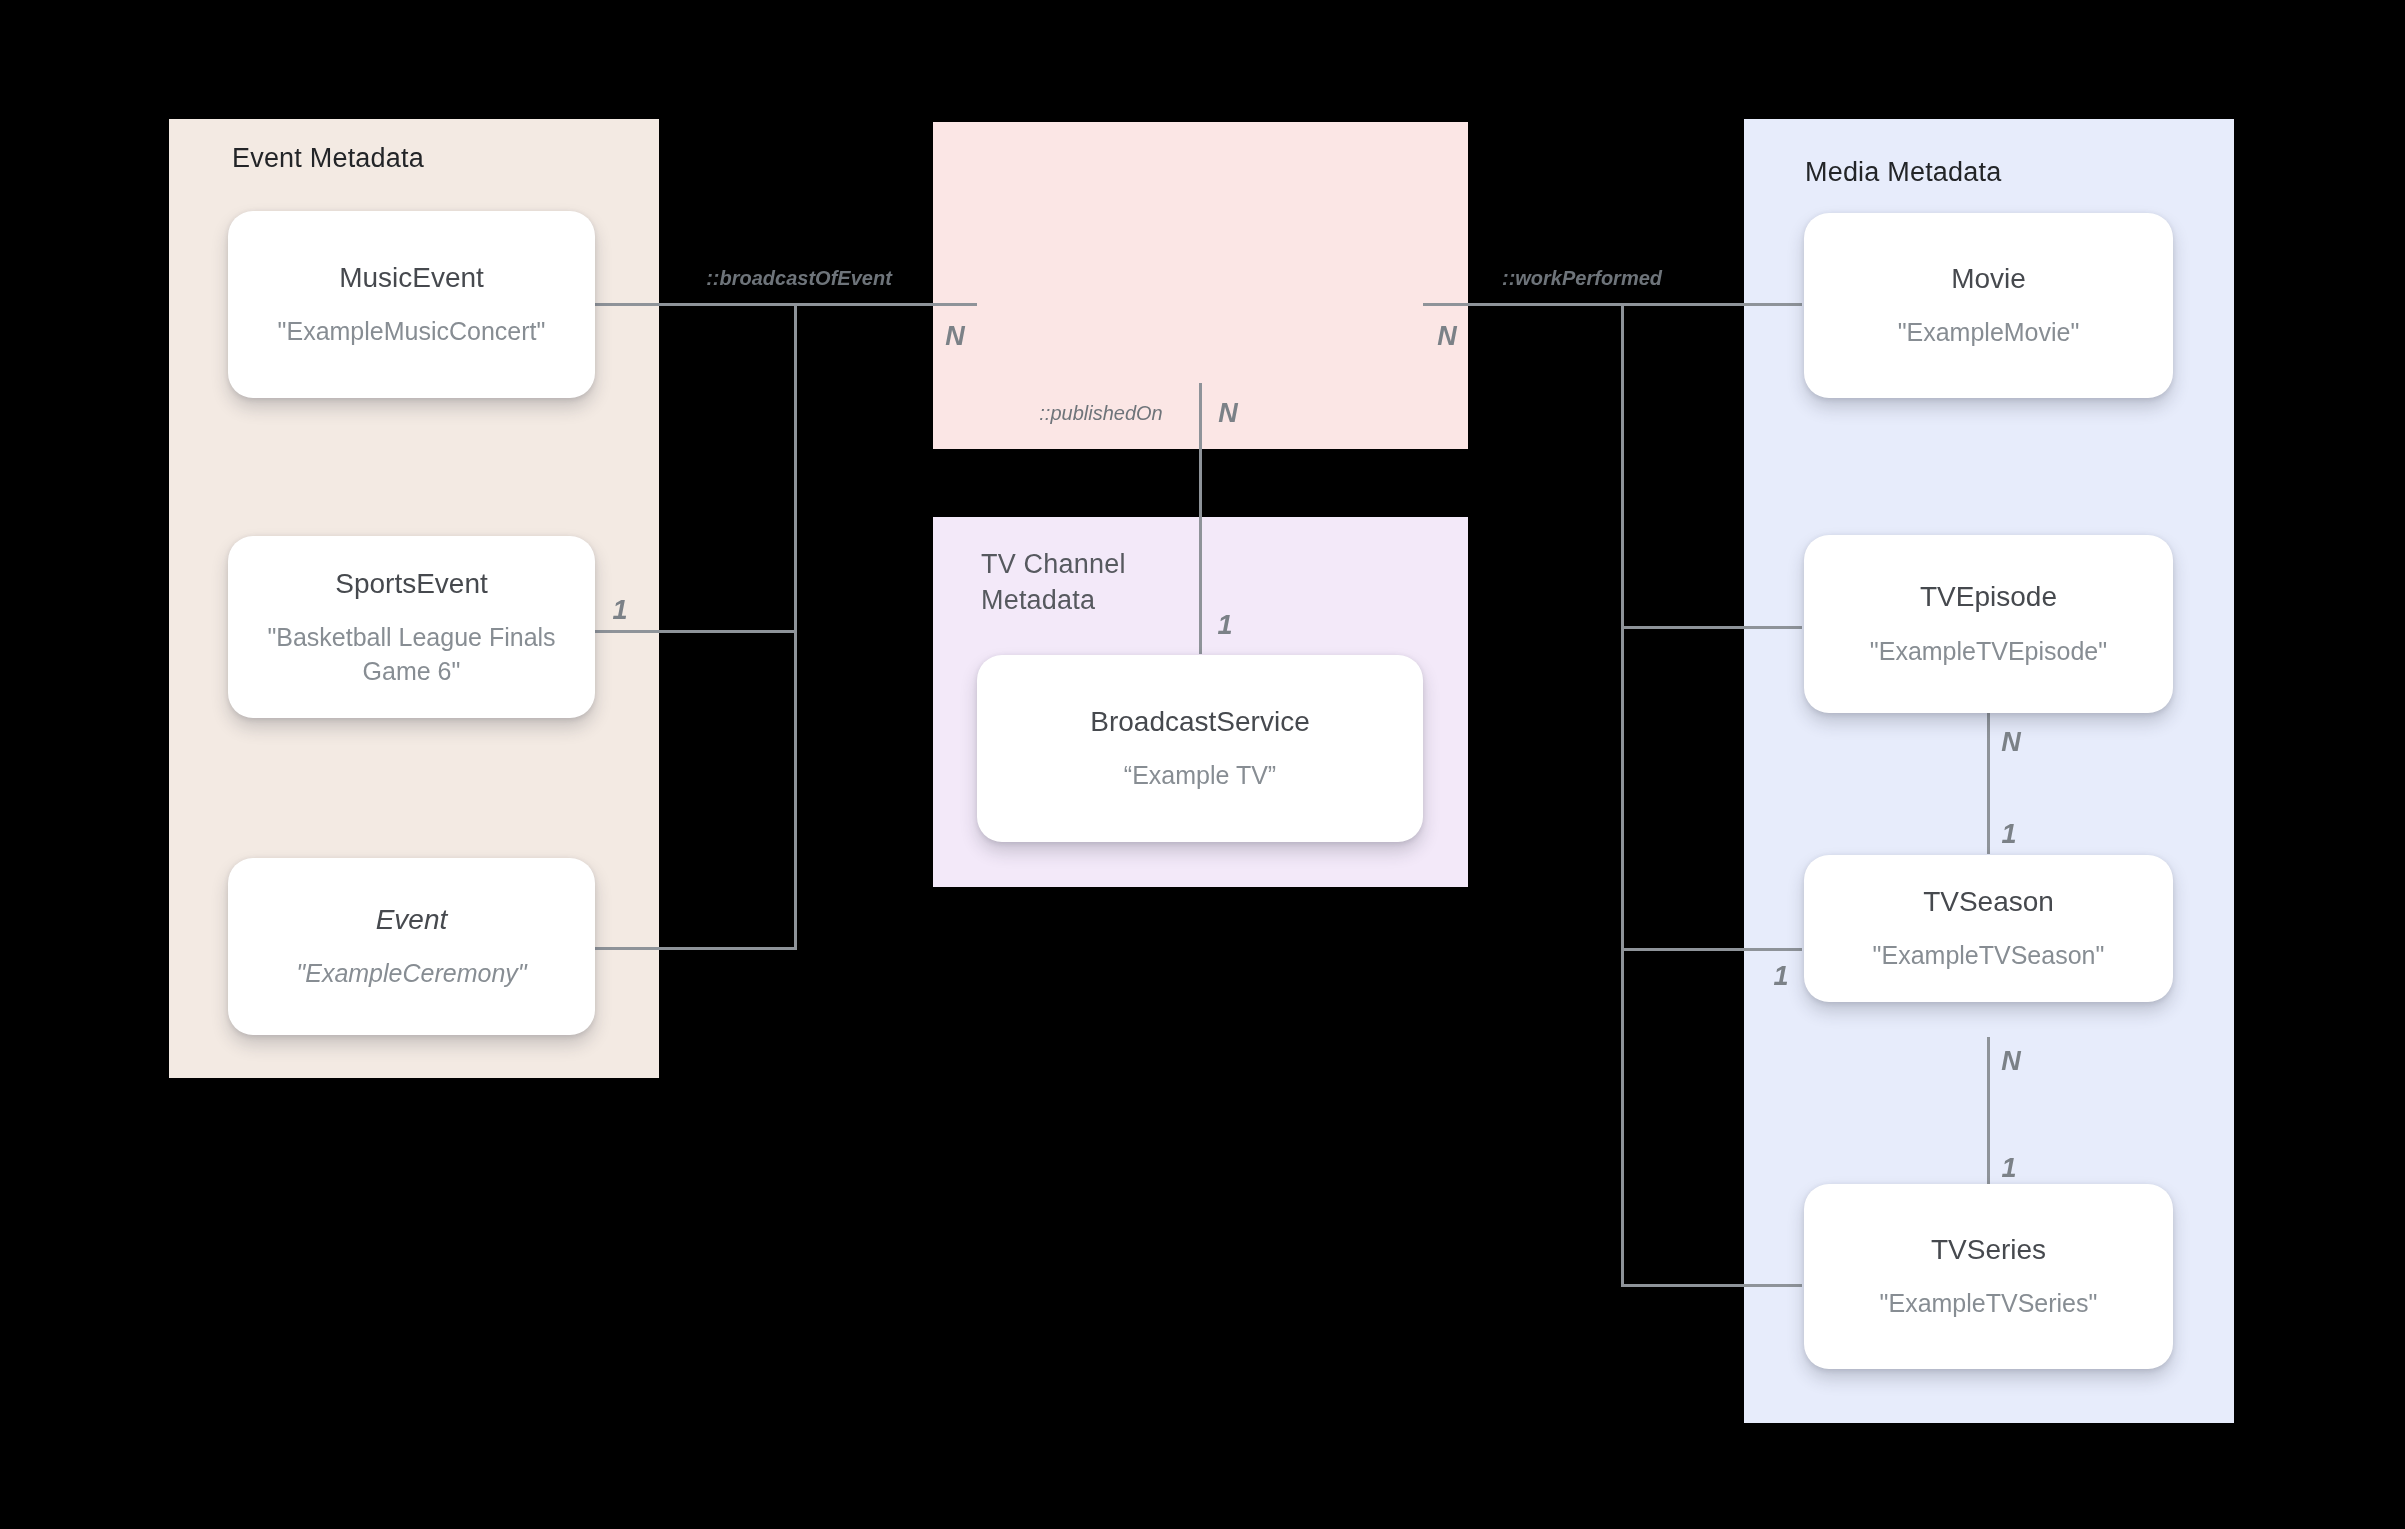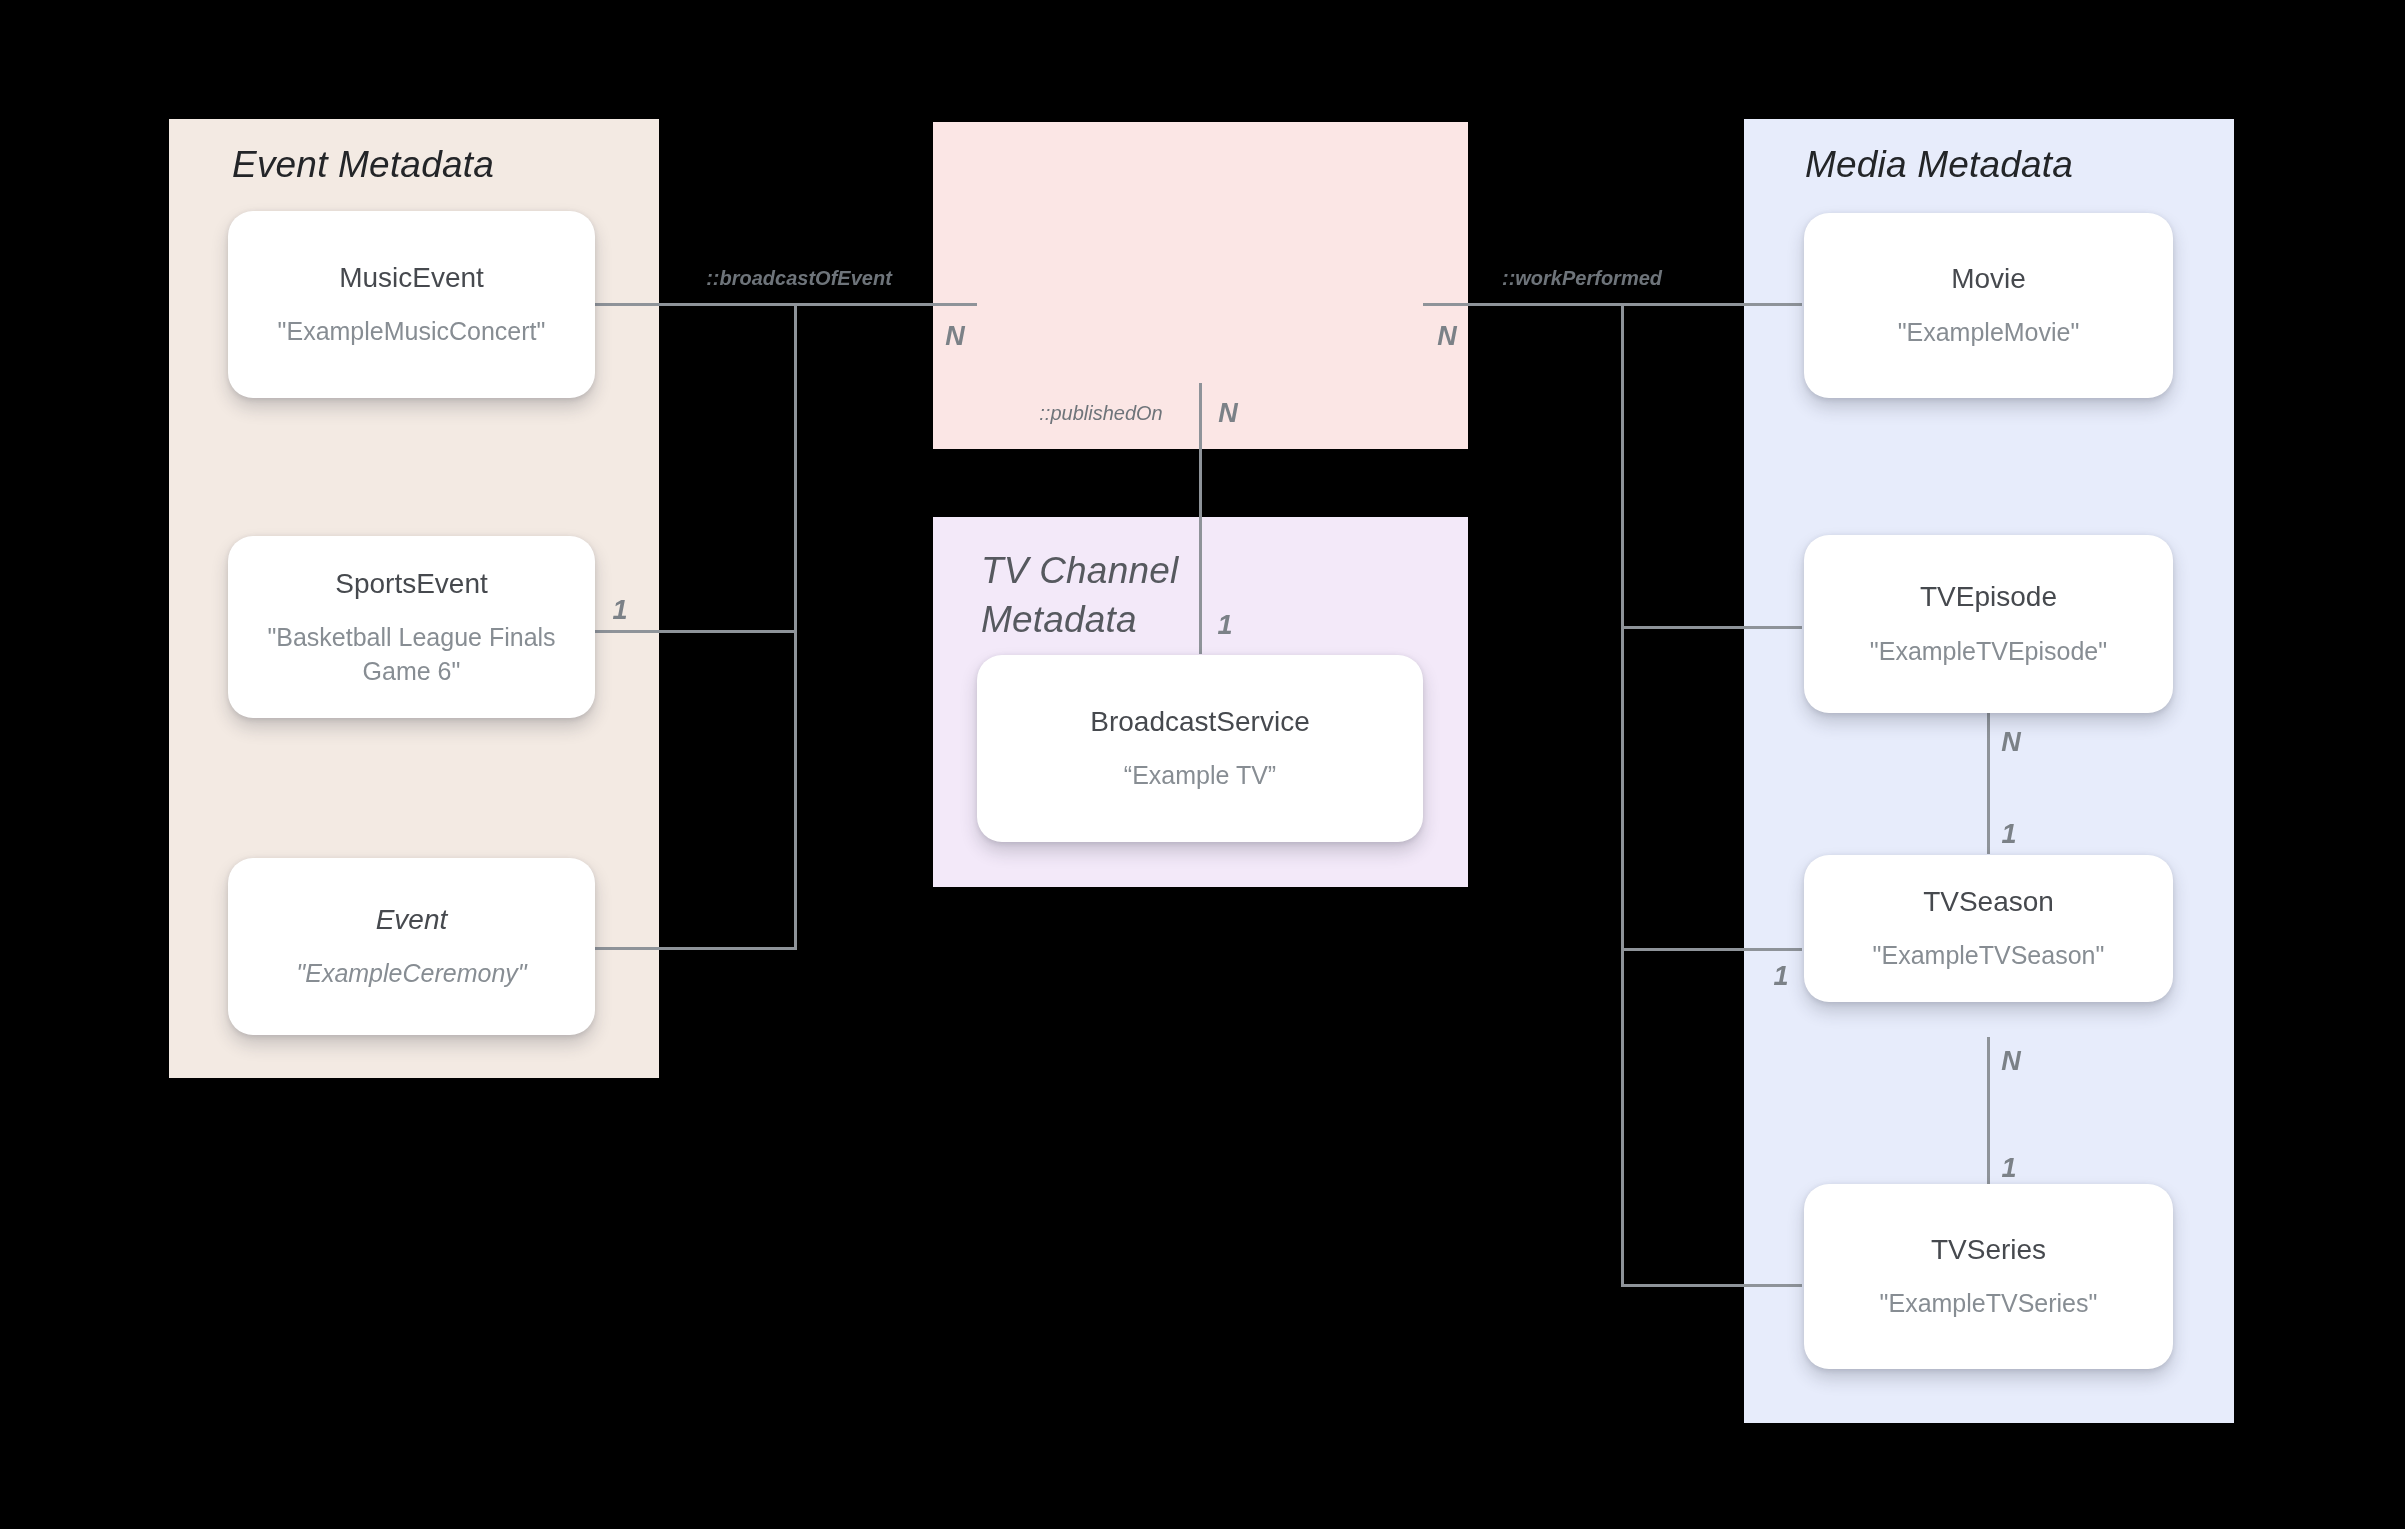--- a/index.html
+++ b/index.html
@@ -2,22 +2,22 @@
 <html><head>
 <meta charset="utf-8">
 <style>
   html,body{margin:0;padding:0;background:#000;}
   #stage{
     position:relative;width:2405px;height:1529px;background:#000;
     font-family:"Liberation Sans", sans-serif;overflow:hidden;
   }
   .panel{position:absolute;}
   .panel-title{
-    position:absolute;font-size:37px;line-height:1.32;letter-spacing:0.2px;
-    color:#232528;white-space:pre-line;font-style:italic;
+    position:absolute;font-size:27px;line-height:1.32;letter-spacing:0.2px;
+    color:#232528;white-space:pre-line;
   }
   .panel-title.gray{color:#56595F;}
   .line{position:absolute;background:#8E9399;}
   .h{height:2.9px;}
   .v{width:2.9px;}
   .card{
     position:absolute;background:#fff;border-radius:25px;
     display:flex;flex-direction:column;align-items:center;justify-content:center;
     gap:19px;text-align:center;padding:0 12px;box-sizing:border-box;
     box-shadow:0 9.6px 17px rgba(40,44,60,.20), 0 1.9px 4.8px rgba(40,44,60,.12);
@@ -40,21 +40,21 @@
 <div id="stage">
 
   <div class="panel" style="left:169px;top:119px;width:490px;height:959px;background:#F3EAE3;"></div>
   <div class="panel" style="left:933px;top:122px;width:535px;height:327px;background:#FBE6E5;"></div>
   <div class="panel" style="left:933px;top:517px;width:535px;height:370px;background:#F3E9F9;"></div>
   <div class="panel" style="left:1744px;top:119px;width:490px;height:1304px;background:#E7ECFB;"></div>
 
   <div class="panel-title" style="left:232px;top:141px;">Event Metadata</div>
   <div class="panel-title gray" style="left:981px;top:547px;">TV Channel
 Metadata</div>
-  <div class="panel-title" style="left:1805px;top:141px;">Media Metadata</div>
+  <div class="panel-title" style="left:1805px;top:155px;">Media Metadata</div>
 
   <div class="line h" style="left:594px;top:303px;width:383px;"></div>
   <div class="line h" style="left:594px;top:630px;width:202px;"></div>
   <div class="line h" style="left:594px;top:947px;width:202px;"></div>
   <div class="line v" style="left:794px;top:303px;height:647px;"></div>
 
   <div class="line h" style="left:1423px;top:303px;width:379px;"></div>
   <div class="line h" style="left:1622px;top:626px;width:180px;"></div>
   <div class="line h" style="left:1622px;top:948px;width:180px;"></div>
   <div class="line h" style="left:1622px;top:1284px;width:180px;"></div>

